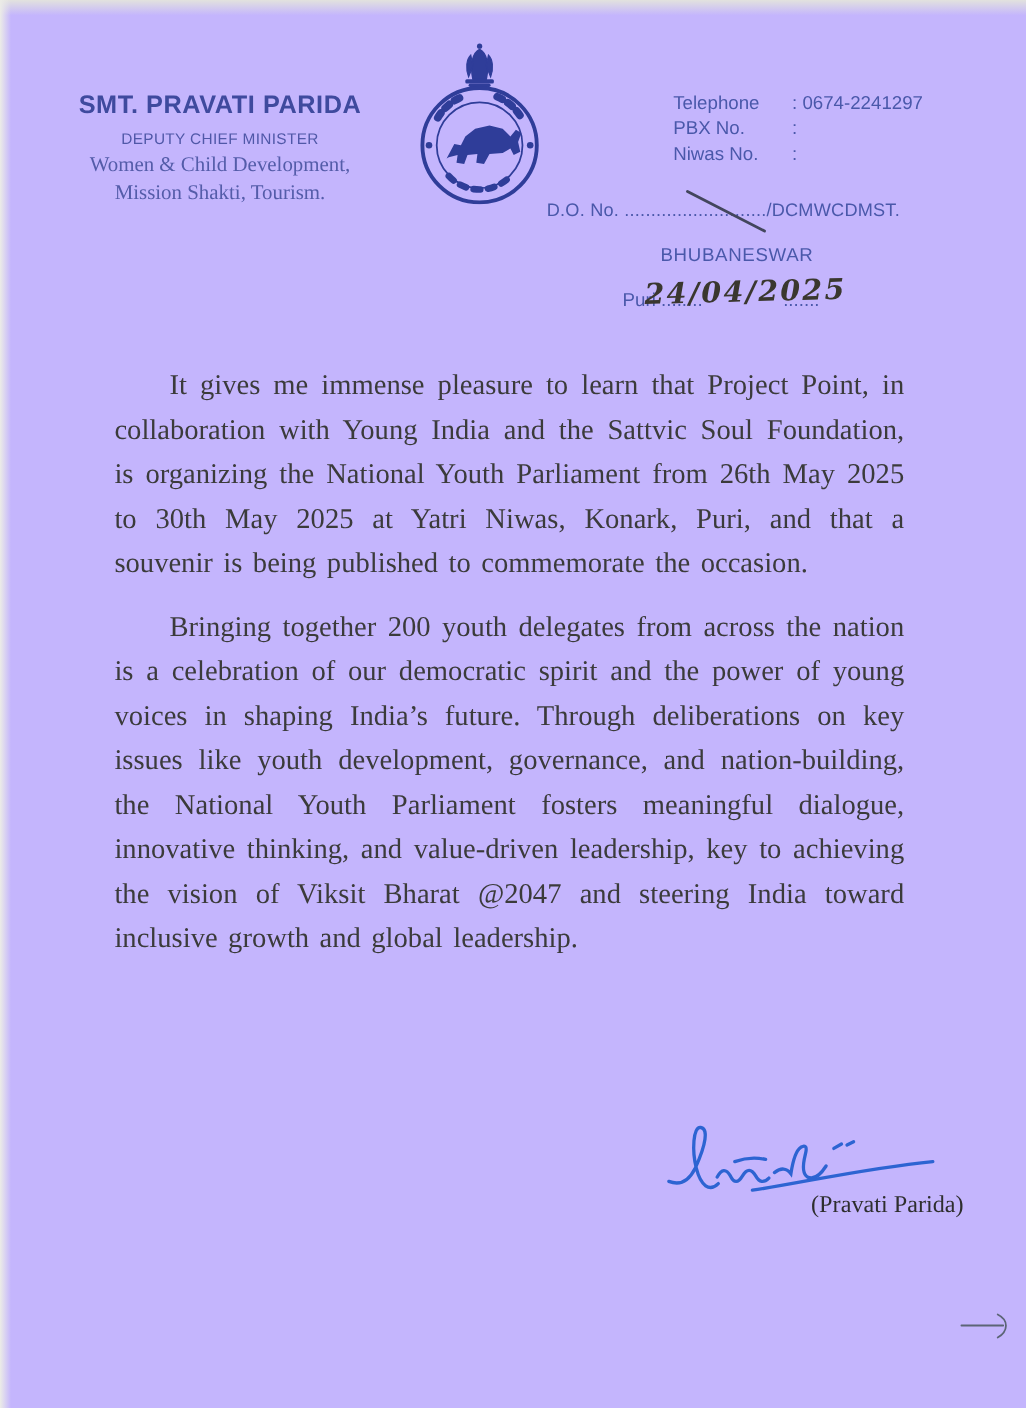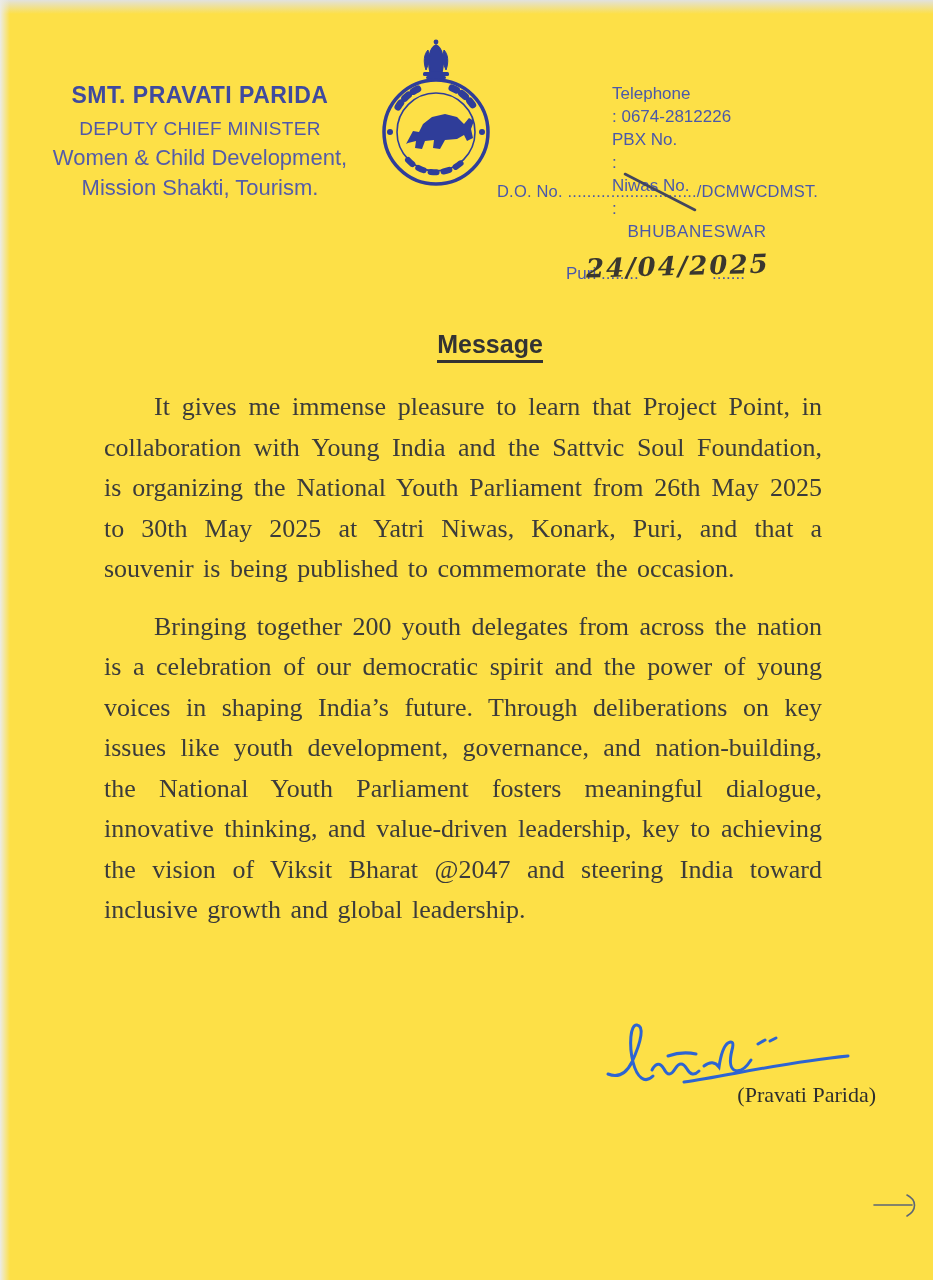--- a/index.html
+++ b/index.html
@@ -2,21 +2,21 @@
 <html><head>
 <meta charset="utf-8">
 <style>
   * { margin: 0; padding: 0; box-sizing: border-box; }
   html, body { background: #d8d8d4; }
   .scan-page {
     position: relative;
     width: 933px;
     height: 1280px;
     margin: 0 auto;
-    background: #fde047;
+    background: #c4b5fd;
     overflow: hidden;
     font-family: "Liberation Sans", sans-serif;
   }
   .scan-top-strip {
     position: absolute; top: 0; left: 0; right: 0; height: 14px;
     background: linear-gradient(#e2e2de, rgba(253,253,248,0));
   }
   .scan-left-shade {
     position: absolute; top: 0; left: 0; bottom: 0; width: 10px;
     background: linear-gradient(90deg, #ecece7, rgba(253,253,248,0));
@@ -24,48 +24,48 @@
 
   
   .official-block {
     position: absolute; left: 40px; top: 82px; width: 320px;
     text-align: center; color: #4850a3;
   }
   .official-name {
     font-size: 23px; font-weight: bold; letter-spacing: 0.5px; color: #3f4a9e;
   }
   .official-title {
-    font-size: 19px; margin-top: 9px; color: #5058a8; letter-spacing: 0.3px;
+    font-size: 14px; margin-top: 9px; color: #5058a8; letter-spacing: 0.3px;
   }
   .official-dept {
-    font-size: 22px; margin-top: 5px; color: #545ca9;
+    font-size: 19px; margin-top: 5px; color: #545ca9; font-family: Liberation Serif, serif;
   }
   .official-dept2 { margin-top: 4px; }
 
   .emblem-wrap {
     position: absolute; left: 368px; top: 36px; width: 136px; height: 150px;
   }
 
   .contact-block {
     position: absolute; left: 612px; top: 82px; width: 300px;
     color: #4a58aa; font-size: 17px; line-height: 23px;
   }
-  .contact-row { display: flex; flex-direction: column; }
+  .contact-row { display: flex; }
   .contact-label { width: 108px; }
   .contact-value { white-space: pre; }
 
   .do-line {
     position: absolute; left: 497px; top: 182px; width: 420px;
     color: #4a58aa; font-size: 16.5px; letter-spacing: 0.2px;
   }
   .do-stroke { position: absolute; left: 120px; top: -12px; width: 120px; height: 48px; pointer-events: none; }
 
   .place-line {
     position: absolute; left: 600px; top: 222px; width: 140px;
-    text-align: center; color: #4a58aa; font-size: 17px; letter-spacing: 0.6px; margin-left: 27px;
+    text-align: center; color: #4a58aa; font-size: 17px; letter-spacing: 0.6px;
   }
   .date-line {
     position: absolute; left: 566px; top: 255px; color: #4a58aa; font-size: 17px;
   }
   .date-handwritten {
     display: inline-block;
     font-family: "DejaVu Serif", serif;
     font-size: 26px; font-weight: bold; font-style: italic;
     color: #3a372f;
     transform: rotate(-1.5deg) translateY(-4px);
@@ -142,21 +142,21 @@
 
       <path fill="#2f3d99" stroke="none" d="M38,108 l7,-13 6,1 4,-8 9,-7 13,-3 12,3 7,7 5,-6 5,3 -3,8 2,9 -6,3 -3,-6 -7,4 -12,1 -5,9 -7,-1 1,-8 -9,1 -3,8 -7,-1 1,-7 -8,2 z"></path>
 
       <path d="M40,124 A38,38 0 0,0 96,124" stroke-width="6" stroke-linecap="round" stroke-dasharray="6 7"></path>
     </svg>
   </div>
 
   <div class="contact-block">
     <div class="contact-row">
       <span class="contact-label">Telephone</span>
-      <span class="contact-value">: 0674-2812226</span>
+      <span class="contact-value">: 0674-2241297</span>
     </div>
     <div class="contact-row">
       <span class="contact-label">PBX No.</span>
       <span class="contact-value">:</span>
     </div>
     <div class="contact-row">
       <span class="contact-label">Niwas No.</span>
       <span class="contact-value">:</span>
     </div>
   </div>
@@ -172,23 +172,20 @@
   <div class="place-line">BHUBANESWAR</div>
 
   <div class="date-line">
     <span>Puri</span>
     <span>........</span>
     <span class="date-handwritten">24/04/2025</span>
     <span>.......</span>
   </div>
 
   <div class="letter-body">
-    <div class="message-heading-row">
-      <span class="message-heading">Message</span>
-    </div>
     <p>It gives me immense pleasure to learn that Project Point, in collaboration with Young India and the Sattvic Soul Foundation, is organizing the National Youth Parliament from 26th May 2025 to 30th May 2025 at Yatri Niwas, Konark, Puri, and that a souvenir is being published to commemorate the occasion.</p>
     <p>Bringing together 200 youth delegates from across the nation is a celebration of our democratic spirit and the power of young voices in shaping India’s future. Through deliberations on key issues like youth development, governance, and nation-building, the National Youth Parliament fosters meaningful dialogue, innovative thinking, and value-driven leadership, key to achieving the vision of Viksit Bharat @2047 and steering India toward inclusive growth and global leadership.</p>
   </div>
 
   <div class="signature-block">
     <svg class="signature-art" viewBox="0 0 260 72">
       <g stroke="#2d64d2" stroke-width="3" fill="none" stroke-linecap="round">
         <path d="M12,56 C22,60 30,56 36,44 C46,22 48,8 41,7 C34,6 33,28 37,44 C41,60 49,66 57,58"></path>
         <path d="M56,52 q6,-11 12,-1 q5,10 11,0 q6,-10 12,0 q5,9 12,2"></path>
         <path d="M72,38 q14,-5 28,-2"></path>

